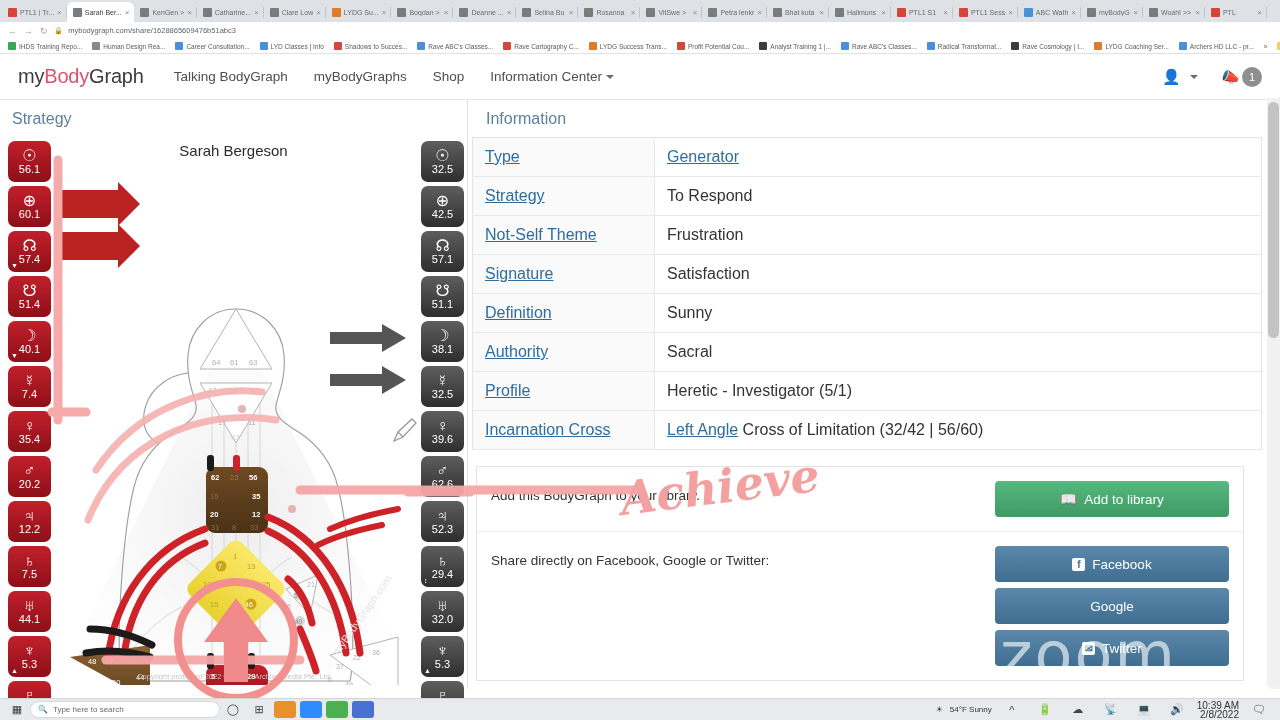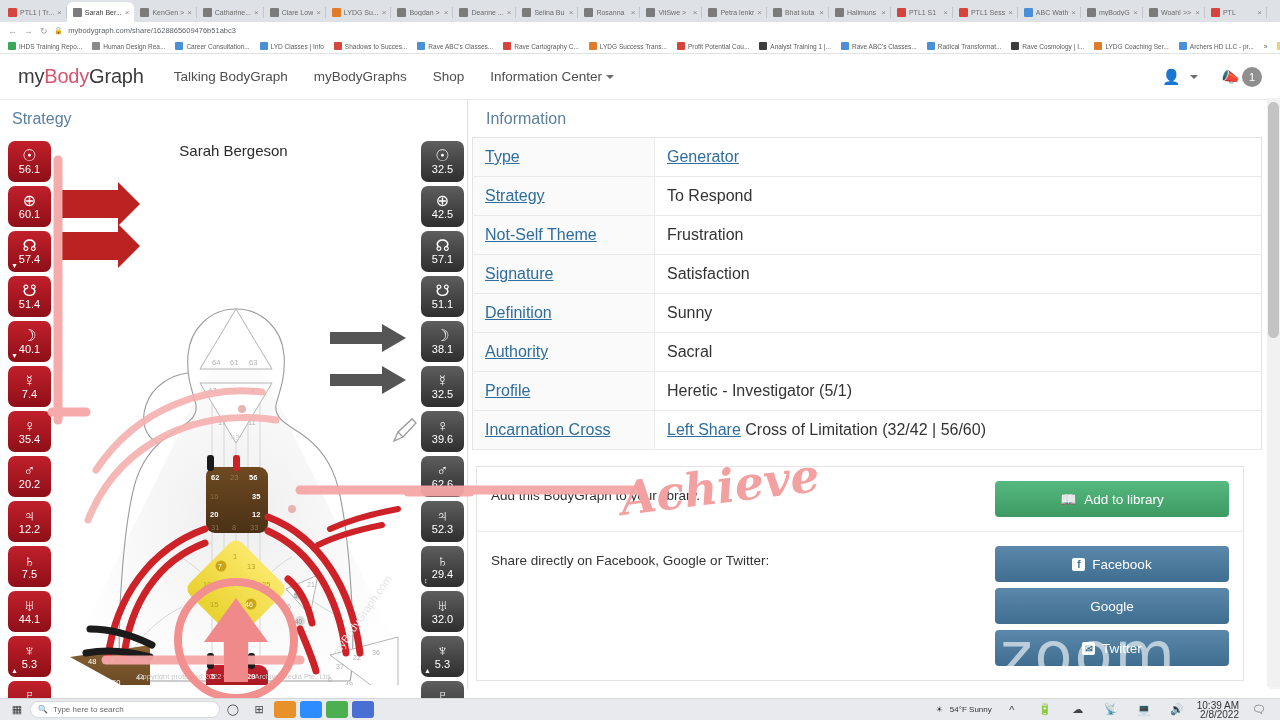--- a/index.html
+++ b/index.html
@@ -720,21 +720,21 @@
             <tr>
               <td class="k"><a href="#">Authority</a></td>
               <td class="v"><span>Sacral</span></td>
             </tr>
             <tr>
               <td class="k"><a href="#">Profile</a></td>
               <td class="v"><span>Heretic - Investigator (5/1)</span></td>
             </tr>
             <tr>
               <td class="k"><a href="#">Incarnation Cross</a></td>
-              <td class="v"><a href="#">Left Share</a><span> Cross of Limitation (32/42 | 56/60)</span></td>
+              <td class="v"><a href="#">Left Angle</a><span> Cross of Limitation (32/42 | 56/60)</span></td>
             </tr>
           </tbody>
       </table>
 
       <div id="cta-box">
         <div class="cta-row">
           <span class="cta-text">Add this BodyGraph to your library.</span>
           <div class="btn-stack">
             <div class="btn btn-green">
               <span>📖</span>

